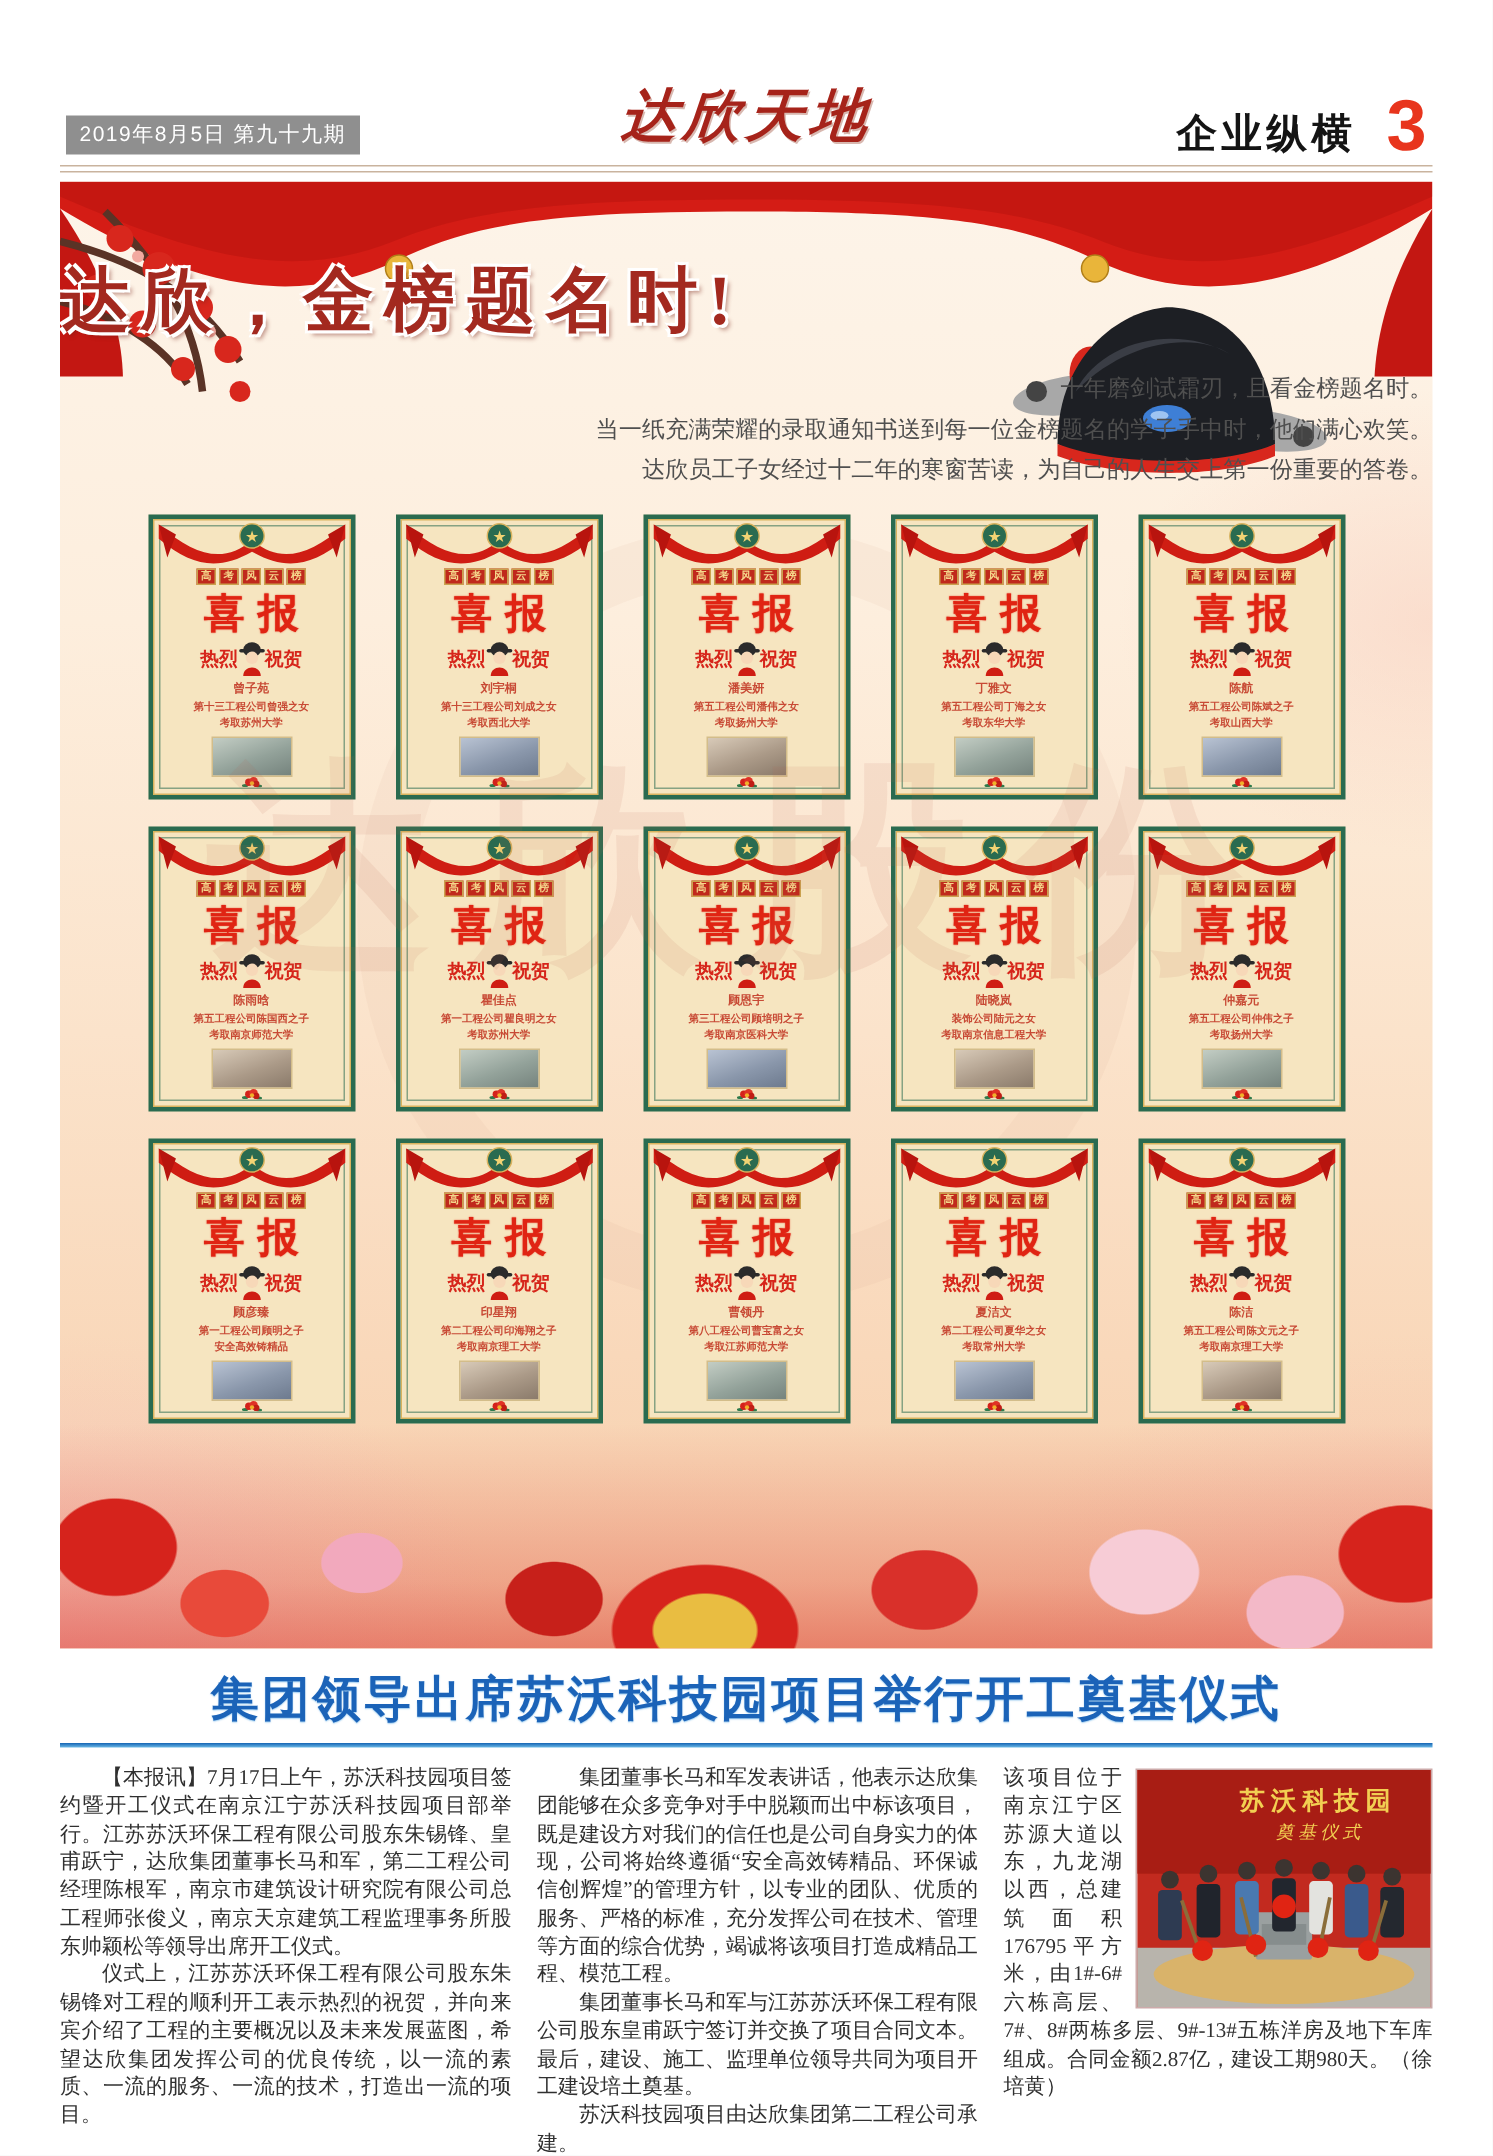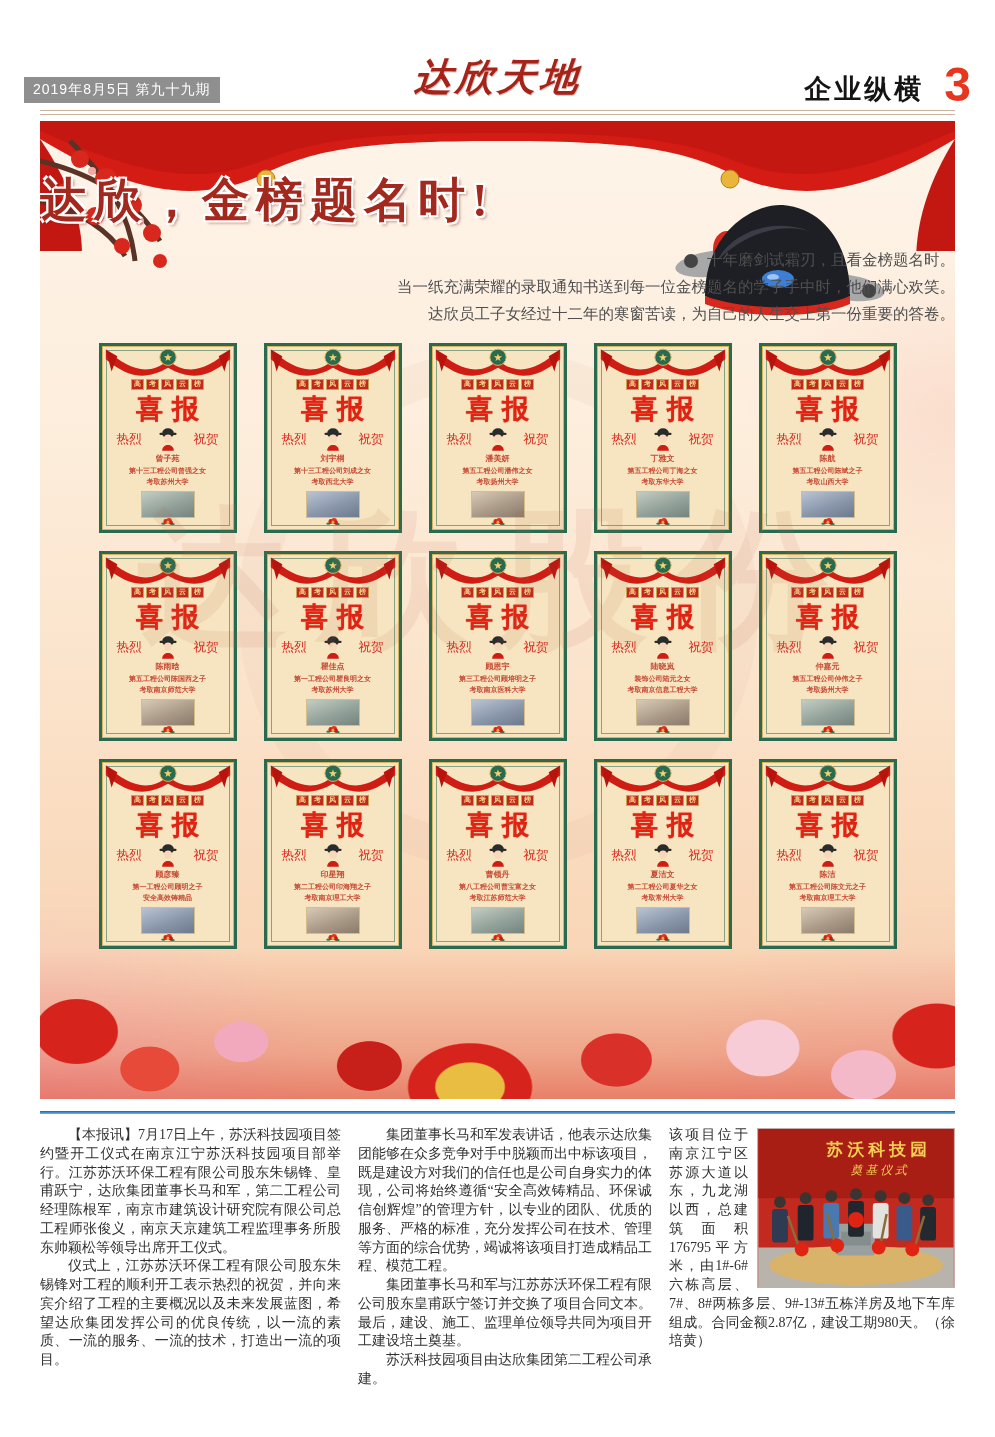--- a/index.html
+++ b/index.html
@@ -1,20 +1,20 @@
 <!DOCTYPE html>
 <html><head>
 <meta charset="utf-8">
 <style>
   * { margin:0; padding:0; box-sizing:border-box; }
   body { background:#e9e9e9; font-family:"Liberation Serif","DejaVu Serif",serif; }
   .page { position:relative; width:995px; height:1437px; background:#fff; margin:0 auto; overflow:hidden; }
 
   
-  .header { margin:52px 24px 0; display:grid; grid-template-columns:1fr auto 1fr; align-items:end; }
+  .header { margin:52px 44px 0; display:grid; grid-template-columns:1fr auto 1fr; align-items:end; }
   .issue-badge { justify-self:start; background:#8f8f8f; color:#fff; font-size:14px; padding:4px 9px; font-family:"Liberation Sans",sans-serif; letter-spacing:1px; }
   .masthead { font-size:38px; font-weight:bold; font-style:italic; color:#a6231a; letter-spacing:4px; transform:skewX(-5deg); text-shadow:1px 1px 0 #d8b8b0; }
   .header-right { justify-self:end; display:flex; align-items:flex-end; gap:20px; }
   .section-title { font-size:27px; font-weight:900; color:#141414; letter-spacing:3px; line-height:1.05; }
   .page-number { font-size:48px; font-weight:900; color:#e8351d; line-height:.78; font-family:"Liberation Sans",sans-serif; }
   .header-rule { margin:7px 40px 0; height:5px; border-top:1px solid #c9b39e; border-bottom:1px solid #c9b39e; }
 
   
   .poster { position:relative; margin:6px 40px 0; height:978px; overflow:hidden;
     background:
@@ -33,21 +33,21 @@
 
   .certs-grid { position:relative; z-index:2; margin:16px auto 0; display:grid; grid-template-columns:repeat(5,138px); gap:18px 27px; justify-content:center; }
 
   .cert-card { position:relative; width:138px; height:190px; background:#f6e5c0; border:3px solid #2a6b50;
     box-shadow:inset 0 0 0 1px #d9b35e, inset 0 0 0 4px #f6e5c0, inset 0 0 0 5px rgba(42,107,80,.55);
     display:flex; flex-direction:column; align-items:center; overflow:hidden; }
   .cert-swag { position:absolute; top:0; left:0; width:100%; height:34px; }
   .cert-banner { margin-top:33px; display:flex; justify-content:center; }
   .cert-banner span { font-size:7px; line-height:1; color:#f5d58a; background:#c0291c; border:1px solid #caa14e; padding:1px 2px; margin:0 1px; font-weight:bold; }
   .cert-title { margin-top:1px; font-size:27px; font-weight:900; color:#e02413; letter-spacing:9px; text-indent:9px; text-shadow:0 0 1px #e02413; }
-  .cert-congrats { display:flex; align-items:center; gap:17px; font-size:12.5px; font-weight:400; color:#d6251a; }
+  .cert-congrats { display:flex; align-items:center; gap:0; font-size:12.5px; font-weight:700; color:#d6251a; }
   .cert-lines { margin-top:2px; text-align:center; color:#c84a35; font-weight:bold; }
   .cert-name { font-size:8px; line-height:1.6; }
   .cert-line { font-size:7px; line-height:1.55; }
   .cert-photo { width:54px; height:72px; margin-top:3px; border:1px solid #d3bd8a;
     background:linear-gradient(160deg,#c3cdc4,#93a29a 55%,#75837d); }
   .cert-card:nth-child(3n) .cert-photo { background:linear-gradient(160deg,#d8cab8,#ab9a88 55%,#8a7a6a); }
   .cert-card:nth-child(3n+2) .cert-photo { background:linear-gradient(160deg,#b9c3d3,#8a97ab 55%,#6d7a8e); }
   .cert-peony { margin-top:auto; margin-bottom:5px; }
 
   .closing-paragraph { position:relative; z-index:2; width:792px; margin:24px auto 0; font-size:15.5px; line-height:1.7; color:#4a4a4a; text-align:justify; text-indent:2em; }
@@ -778,20 +778,21 @@
       </svg>
     </div>
   </div>
 
 
     <div class="flower-strip"></div>
     <div class="watermark">达欣股份</div>
   </div>
 
   <div class="article">
+    <div class="article-headline">集团领导出席苏沃科技园项目举行开工奠基仪式</div>
     <div class="headline-rule"></div>
     <div class="article-body">
       <div class="article-col1">
         <p>【本报讯】7月17日上午，苏沃科技园项目签约暨开工仪式在南京江宁苏沃科技园项目部举行。江苏苏沃环保工程有限公司股东朱锡锋、皇甫跃宁，达欣集团董事长马和军，第二工程公司经理陈根军，南京市建筑设计研究院有限公司总工程师张俊义，南京天京建筑工程监理事务所股东帅颖松等领导出席开工仪式。</p>
         <p>仪式上，江苏苏沃环保工程有限公司股东朱锡锋对工程的顺利开工表示热烈的祝贺，并向来宾介绍了工程的主要概况以及未来发展蓝图，希望达欣集团发挥公司的优良传统，以一流的素质、一流的服务、一流的技术，打造出一流的项目。</p>
       </div>
       <div class="article-col2">
         <p>集团董事长马和军发表讲话，他表示达欣集团能够在众多竞争对手中脱颖而出中标该项目，既是建设方对我们的信任也是公司自身实力的体现，公司将始终遵循“安全高效铸精品、环保诚信创辉煌”的管理方针，以专业的团队、优质的服务、严格的标准，充分发挥公司在技术、管理等方面的综合优势，竭诚将该项目打造成精品工程、模范工程。</p>
         <p>集团董事长马和军与江苏苏沃环保工程有限公司股东皇甫跃宁签订并交换了项目合同文本。最后，建设、施工、监理单位领导共同为项目开工建设培土奠基。</p>
         <p>苏沃科技园项目由达欣集团第二工程公司承建。</p>

